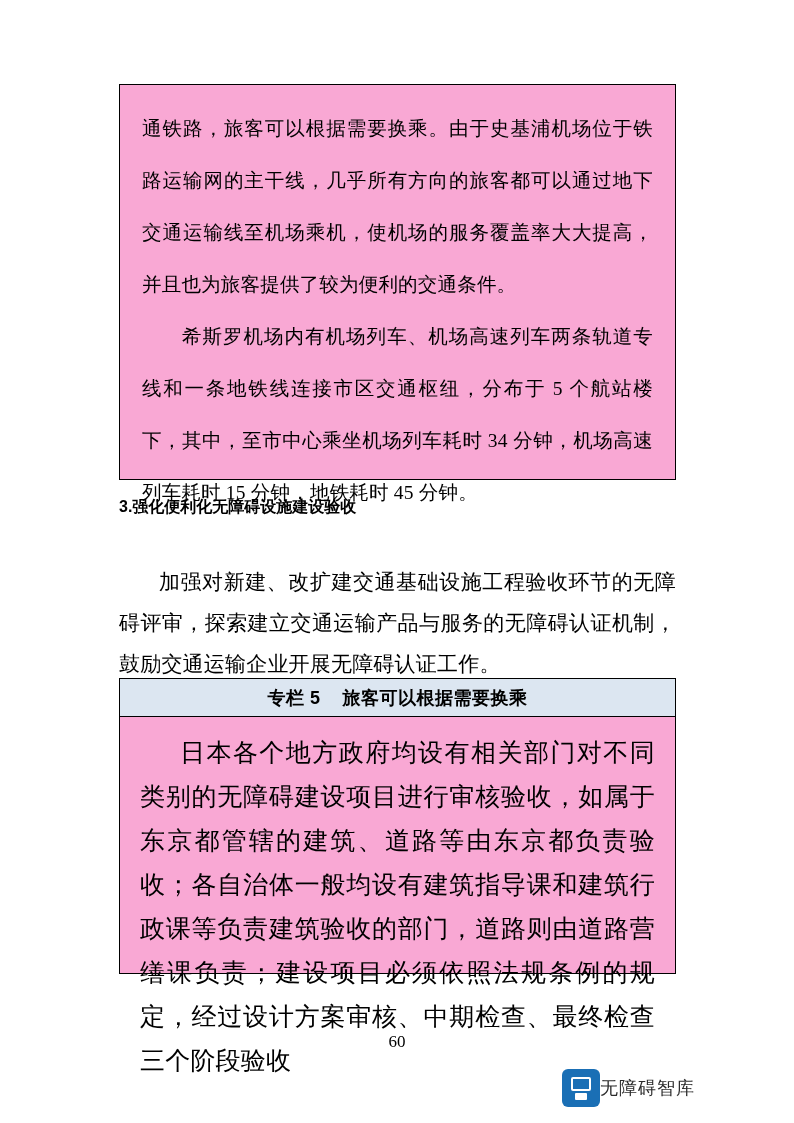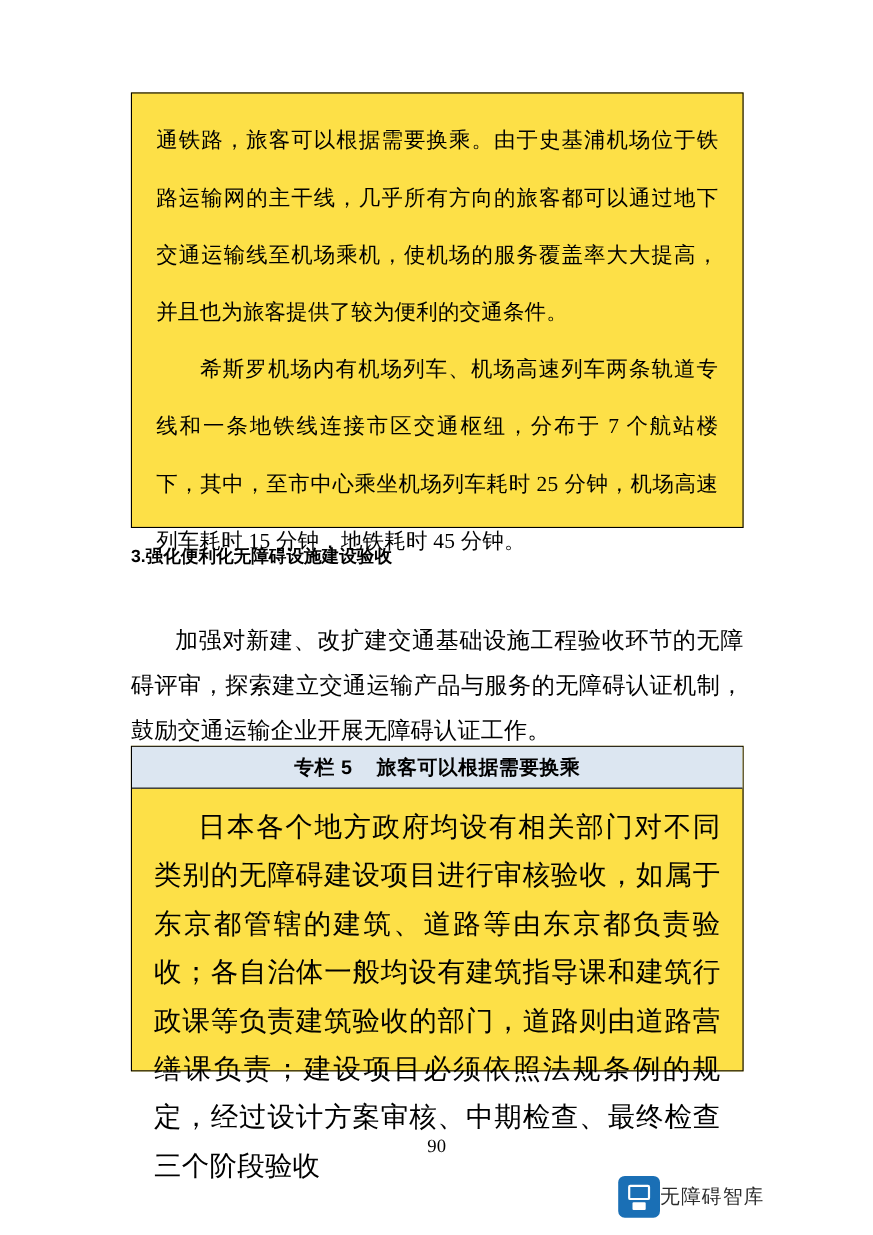--- a/index.html
+++ b/index.html
@@ -23,21 +23,21 @@
     width: 794px;
     height: 1123px;
     box-sizing: border-box;
   }
 
   
   .box {
     position: absolute;
     border: 1px solid #000000;
     box-sizing: border-box;
-    background: #fde047;
+    background: #f9a8d4;
   }
   #box-top {
     left: 119px;
     top: 84px;
     width: 557px;
     height: 396px;
     padding: 18px 22px 18px 22px;
   }
 
   .body-p {
@@ -171,40 +171,40 @@
     letter-spacing: 1px;
   }
 </style>
 </head>
 <body>
 
 <div class="page">
 
   <div class="box" id="box-top">
     <p class="body-p">通铁路，旅客可以根据需要换乘。由于史基浦机场位于铁路运输网的主干线，几乎所有方向的旅客都可以通过地下交通运输线至机场乘机，使机场的服务覆盖率大大提高，并且也为旅客提供了较为便利的交通条件。</p>
-    <p class="body-p indent">希斯罗机场内有机场列车、机场高速列车两条轨道专线和一条地铁线连接市区交通枢纽，分布于 7 个航站楼下，其中，至市中心乘坐机场列车耗时 25 分钟，机场高速列车耗时 15 分钟，地铁耗时 45 分钟。</p>
+    <p class="body-p indent">希斯罗机场内有机场列车、机场高速列车两条轨道专线和一条地铁线连接市区交通枢纽，分布于 5 个航站楼下，其中，至市中心乘坐机场列车耗时 34 分钟，机场高速列车耗时 15 分钟，地铁耗时 45 分钟。</p>
   </div>
 
   <div id="section-heading">3.强化便利化无障碍设施建设验收</div>
 
   <div id="main-para">
     <p class="body-p indent">加强对新建、改扩建交通基础设施工程验收环节的无障碍评审，探索建立交通运输产品与服务的无障碍认证机制，鼓励交通运输企业开展无障碍认证工作。</p>
   </div>
 
   <div class="box" id="box-col5">
     <div id="box-col5-header">
       <span>专栏 5</span>
       <span class="gap"></span>
       <span>旅客可以根据需要换乘</span>
     </div>
     <div id="box-col5-body">
       <p class="body-p indent">日本各个地方政府均设有相关部门对不同类别的无障碍建设项目进行审核验收，如属于东京都管辖的建筑、道路等由东京都负责验收；各自治体一般均设有建筑指导课和建筑行政课等负责建筑验收的部门，道路则由道路营缮课负责；建设项目必须依照法规条例的规定，经过设计方案审核、中期检查、最终检查三个阶段验收</p>
     </div>
   </div>
 
-  <div id="page-number">90</div>
+  <div id="page-number">60</div>
 
   <div id="footer-badge">
     <div class="logo"></div>
     <div class="badge-text">无障碍智库</div>
   </div>
 
 </div>
 
 </body></html>

